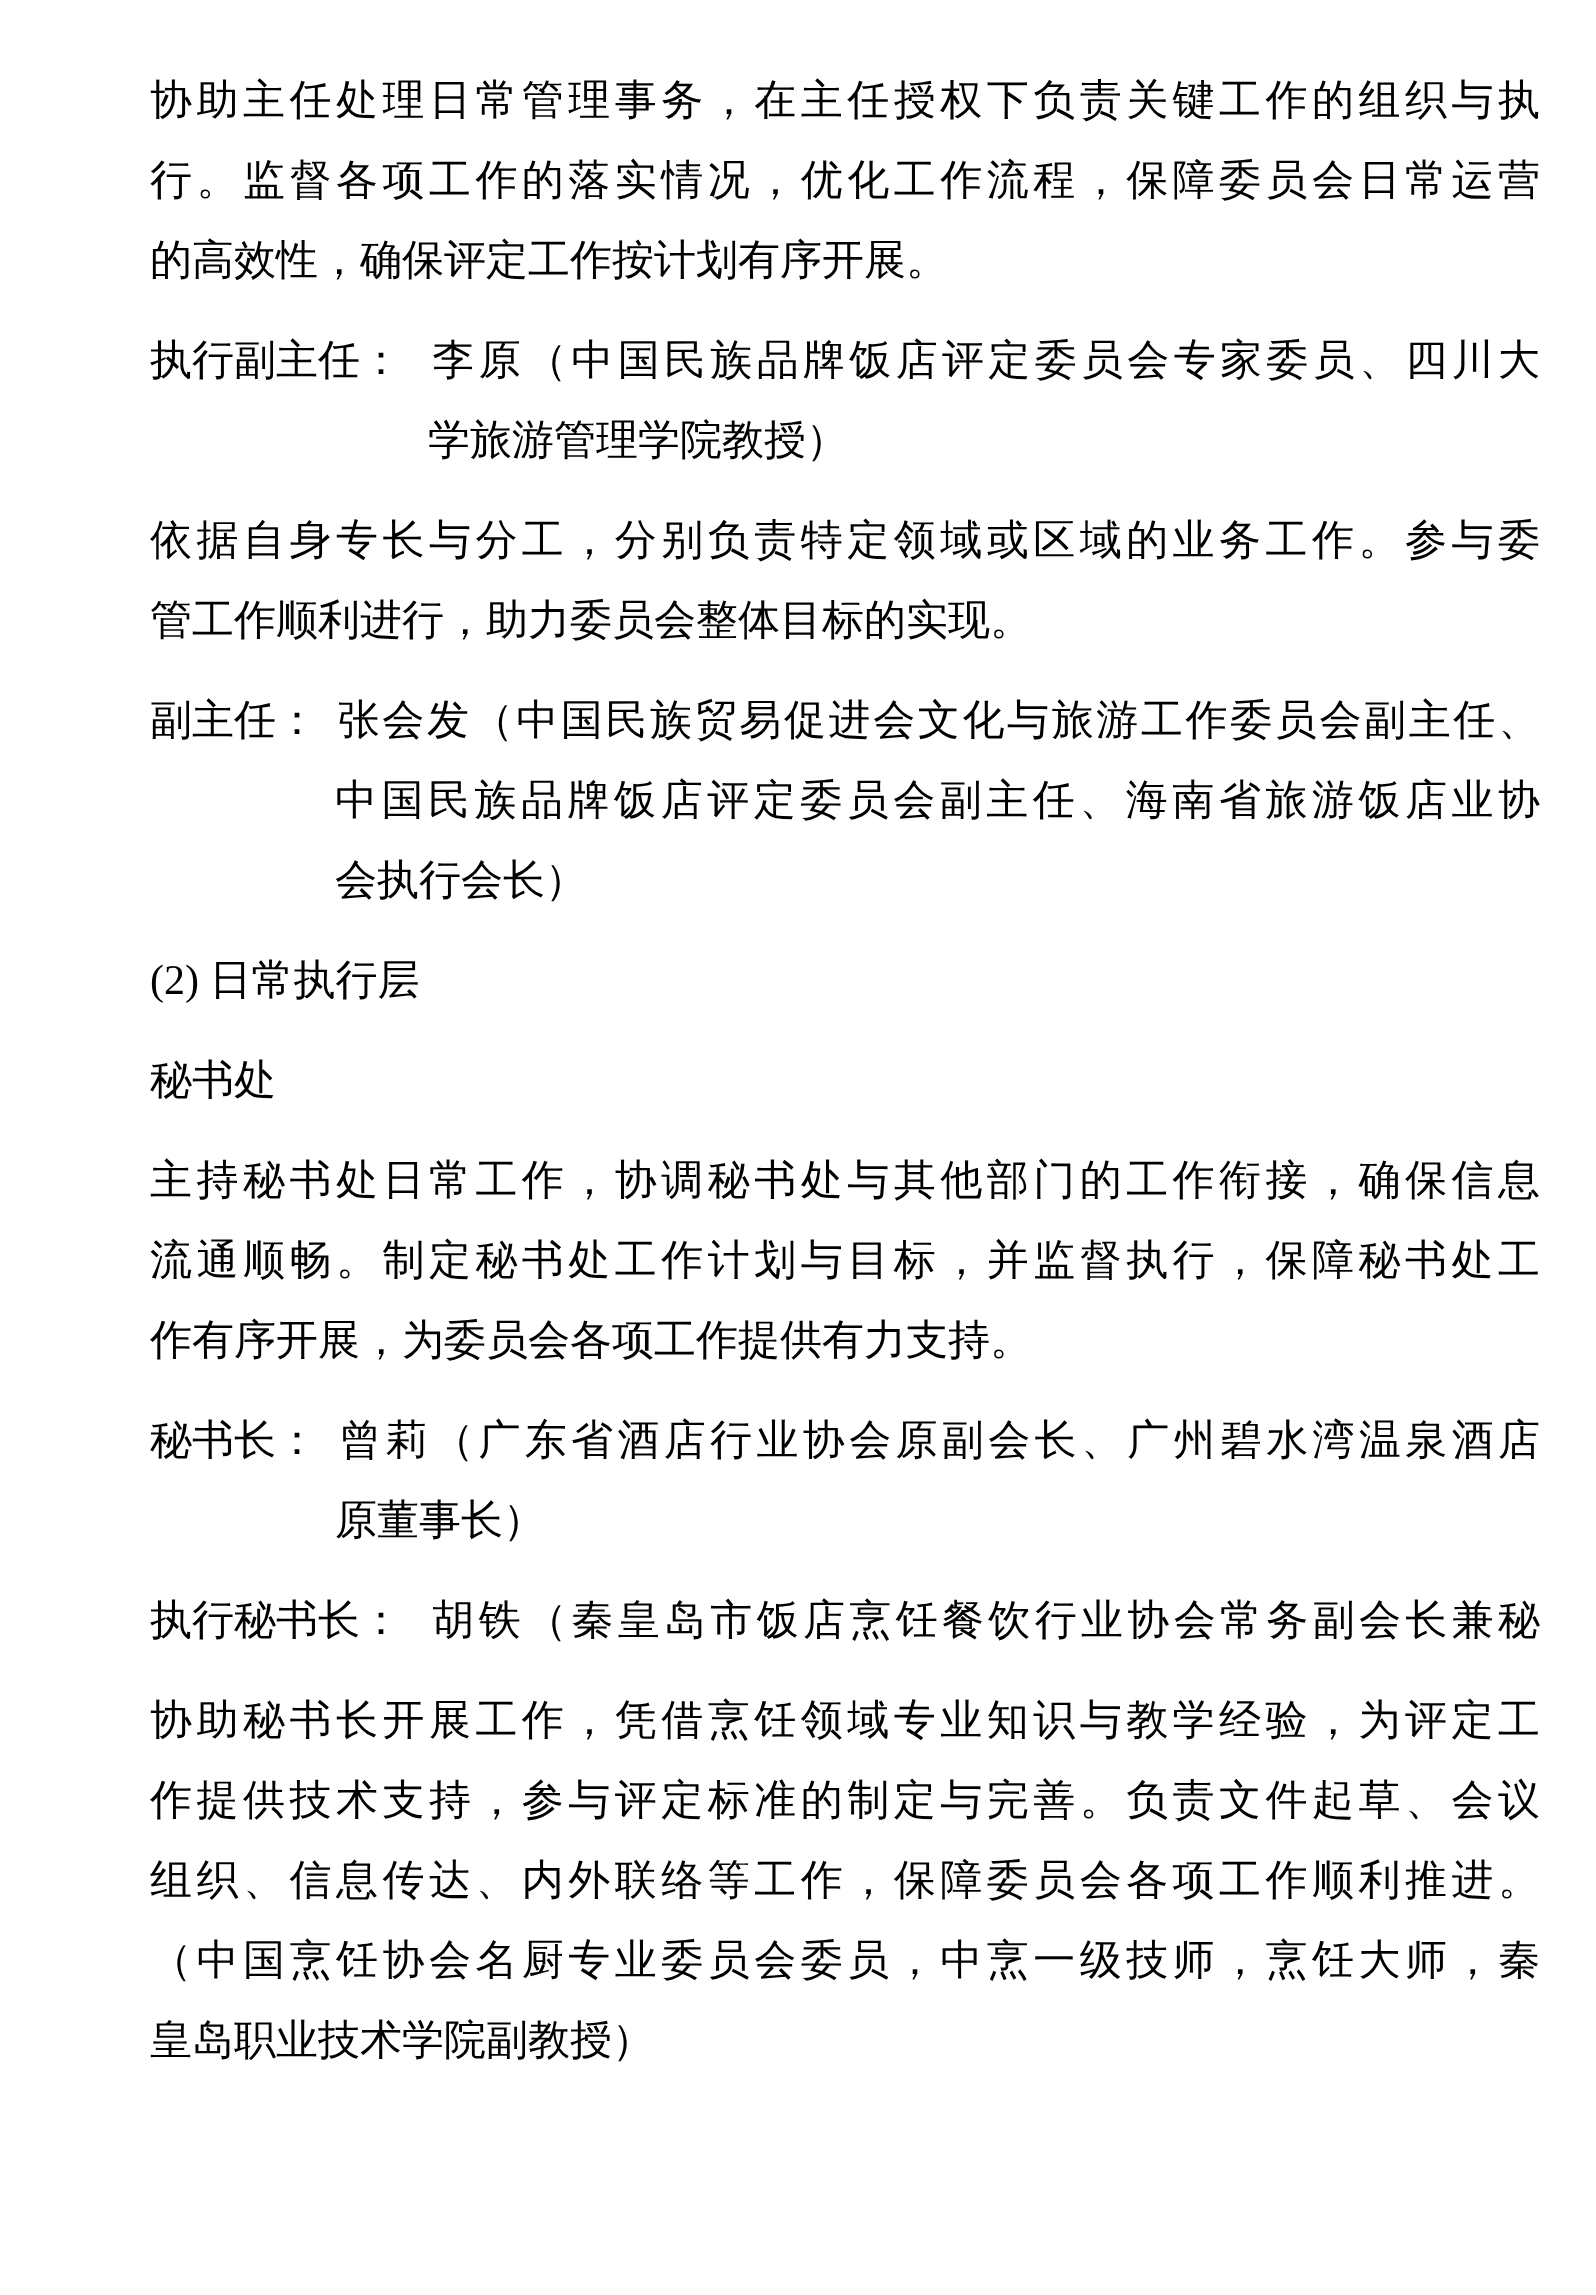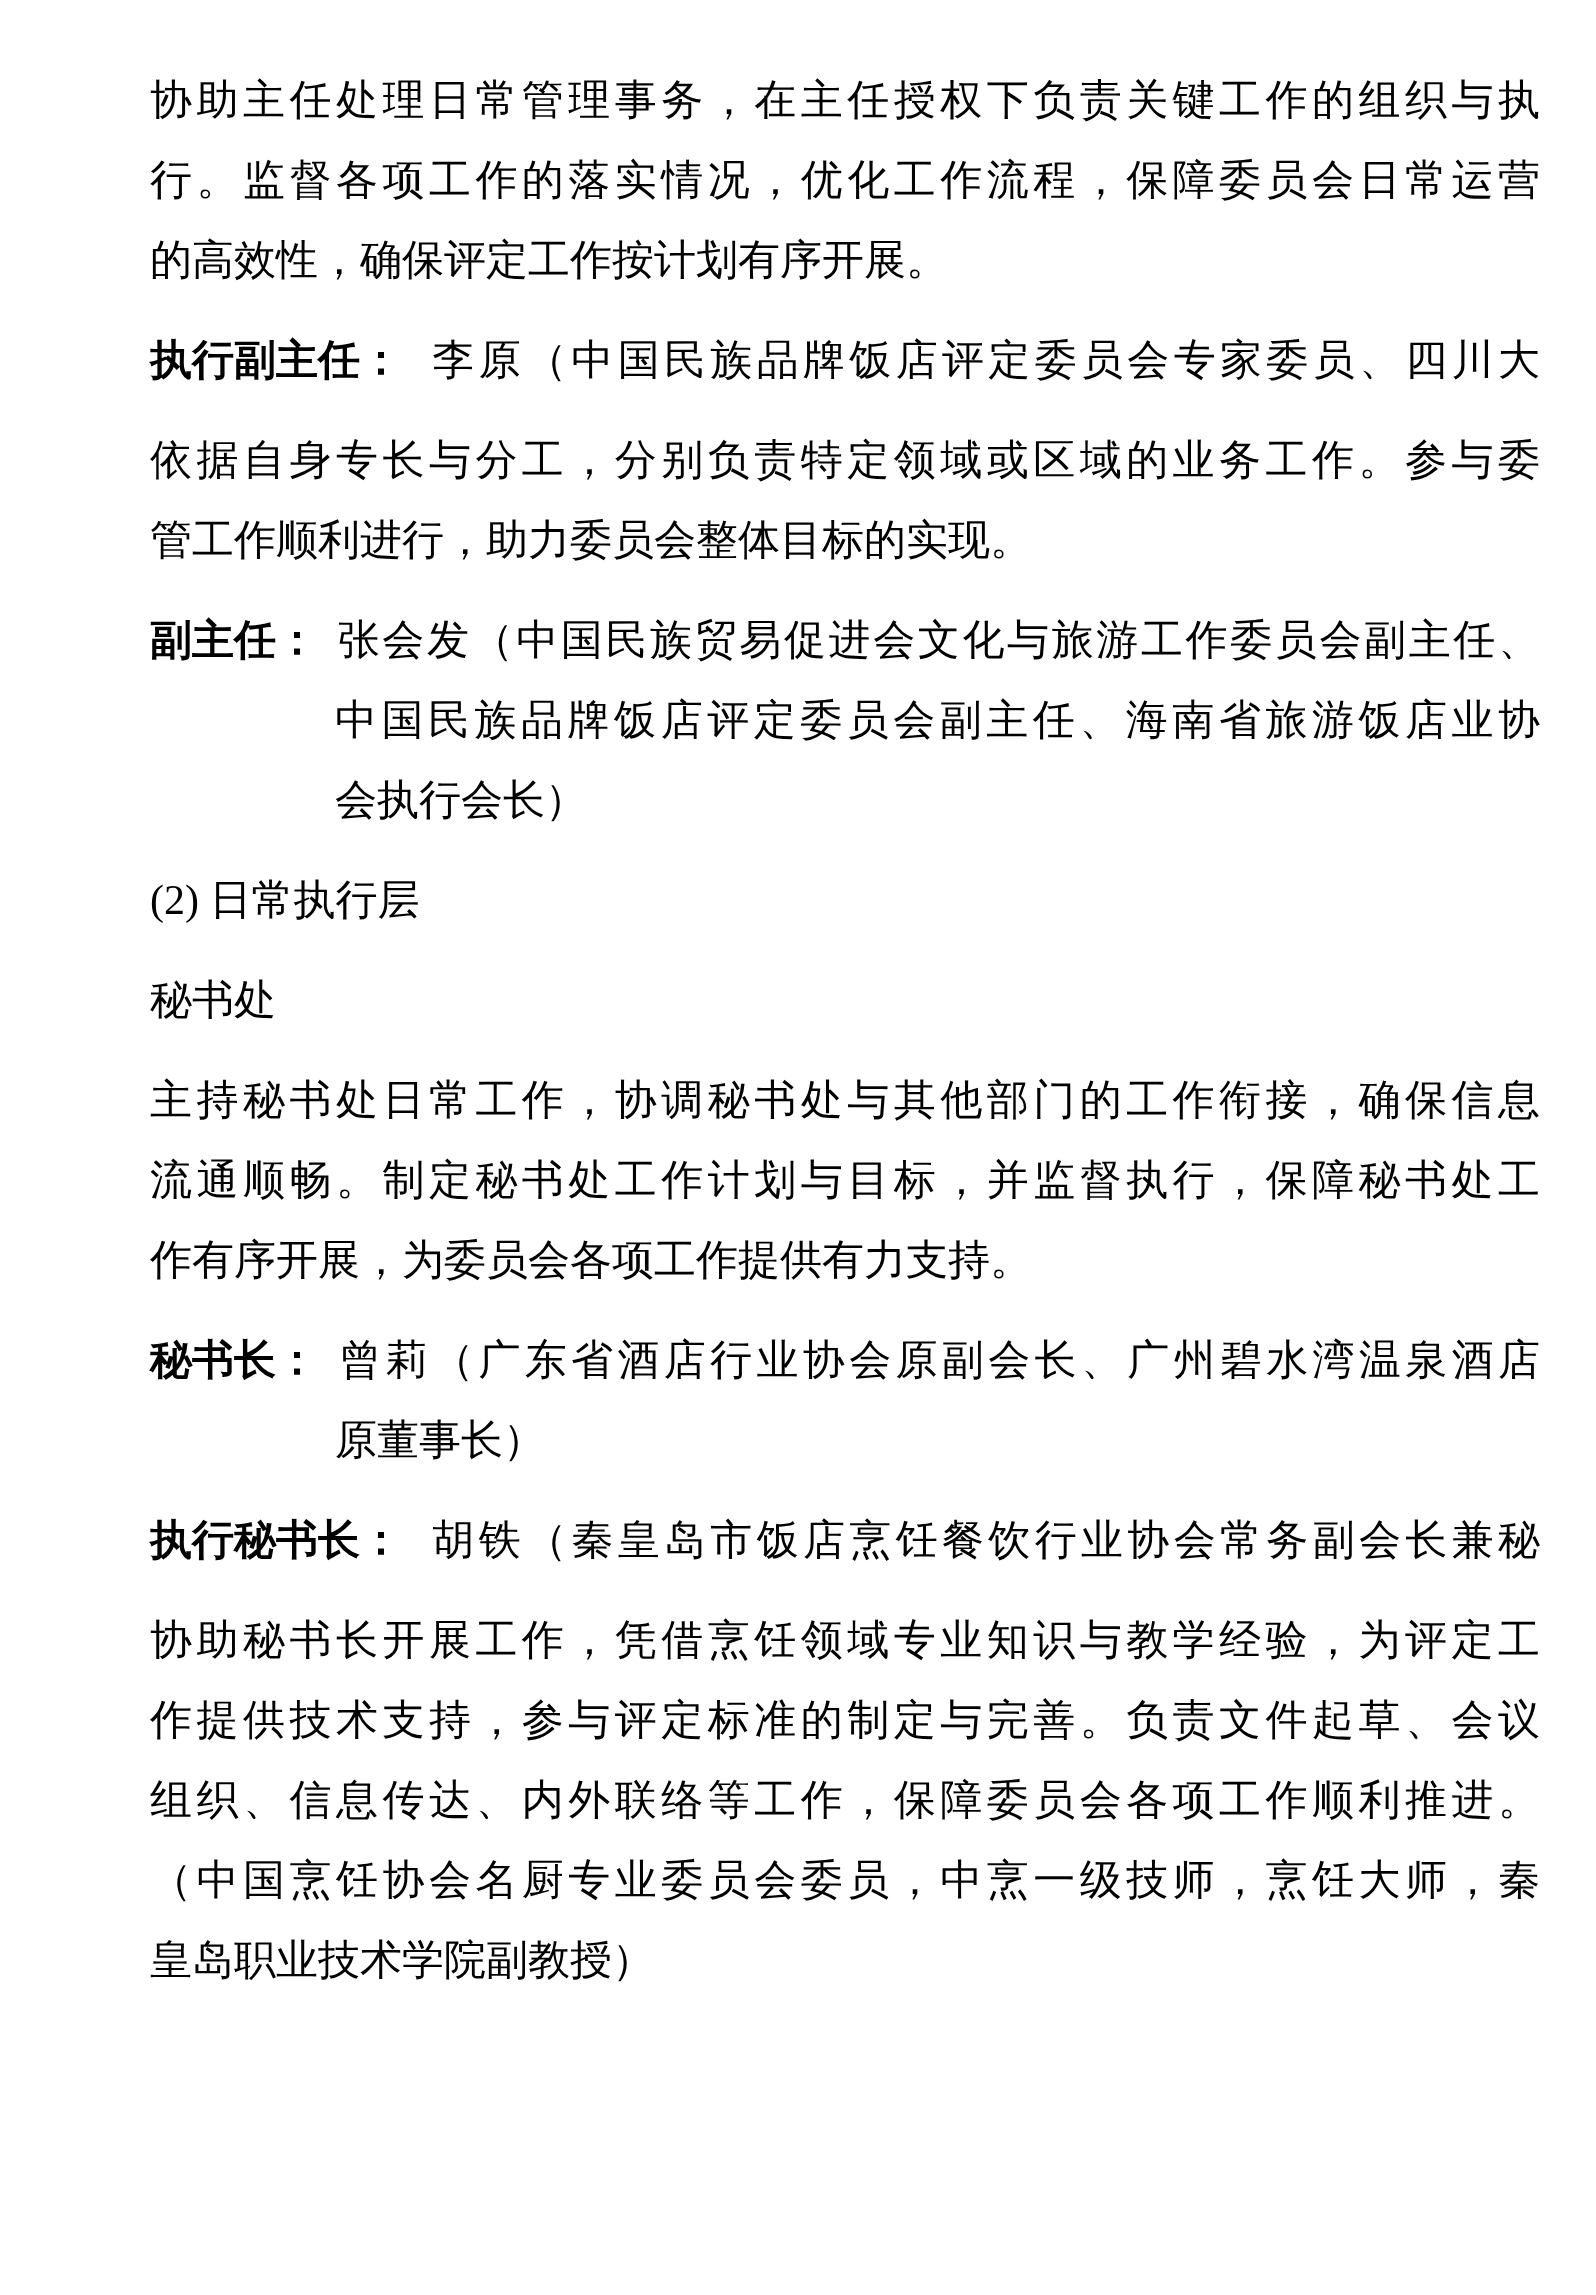--- a/index.html
+++ b/index.html
@@ -36,38 +36,39 @@
     text-align: left;
     text-align-last: left;
   }
   .para.heading .line {
     font-weight: 400;
     text-align: left;
     text-align-last: left;
   }
   .label {
     display: inline-block;
-    font-weight: 700;
+    font-weight: 400;
     text-align: right;
     text-align-last: left;
     vertical-align: top;
   }
 </style>
 </head>
 <body>
 
 <div class="page">
   <div class="text-block" id="doc">
       <div class="para body">
         <div class="line">协助主任处理日常管理事务，在主任授权下负责关键工作的组织与执</div>
         <div class="line">行。监督各项工作的落实情况，优化工作流程，保障委员会日常运营</div>
         <div class="line final">的高效性，确保评定工作按计划有序开展。</div>
       </div>
       <div class="para entry">
         <div class="line"><span class="label" style="width: 278px;">执行副主任：</span><span>李原（中国民族品牌饭店评定委员会专家委员、四川大</span></div>
+        <div class="line final" style="padding-left: 278px;">学旅游管理学院教授）</div>
       </div>
       <div class="para body">
         <div class="line">依据自身专长与分工，分别负责特定领域或区域的业务工作。参与委</div>
         <div class="line final">管工作顺利进行，助力委员会整体目标的实现。</div>
       </div>
       <div class="para entry">
         <div class="line"><span class="label" style="width: 185px;">副主任：</span><span>张会发（中国民族贸易促进会文化与旅游工作委员会副主任、</span></div>
         <div class="line" style="padding-left: 185px;">中国民族品牌饭店评定委员会副主任、海南省旅游饭店业协</div>
         <div class="line final" style="padding-left: 185px; text-align: right;">会执行会长）</div>
       </div>

